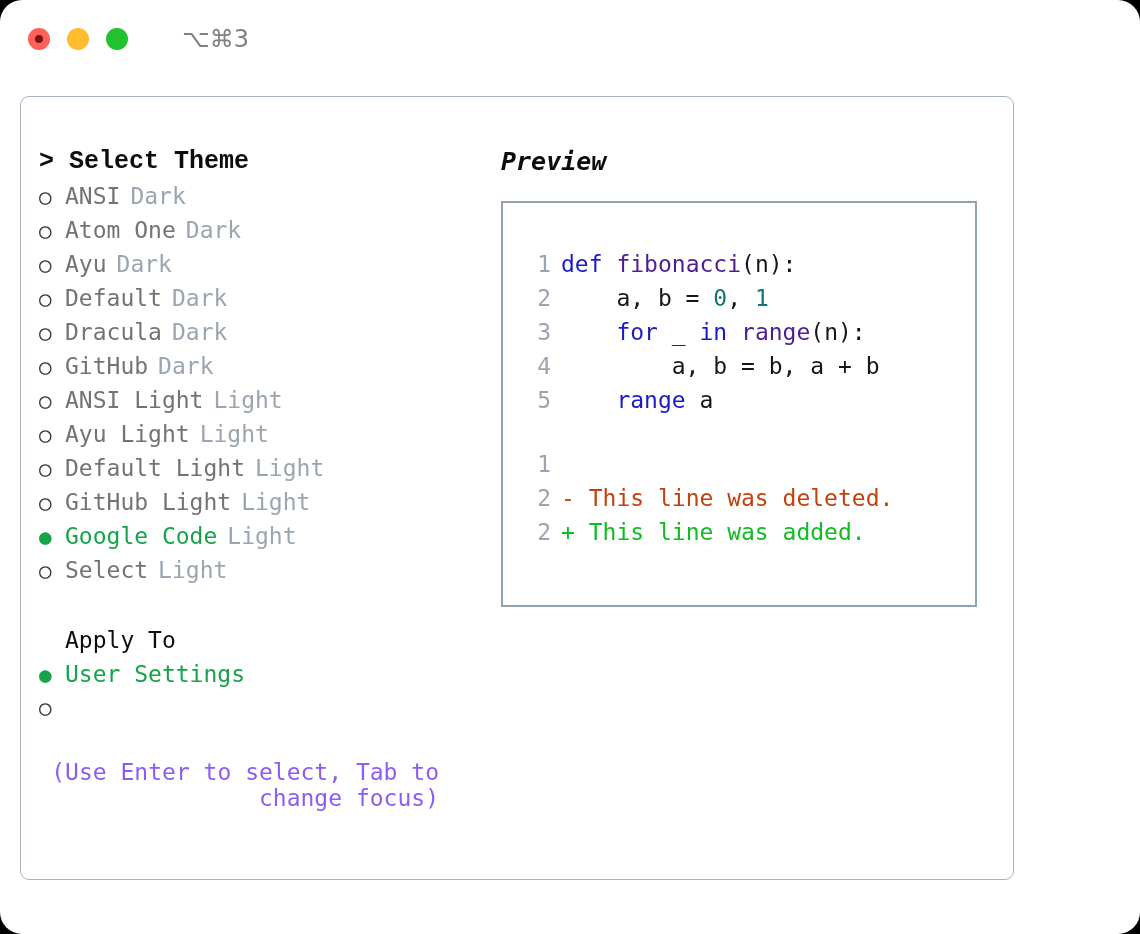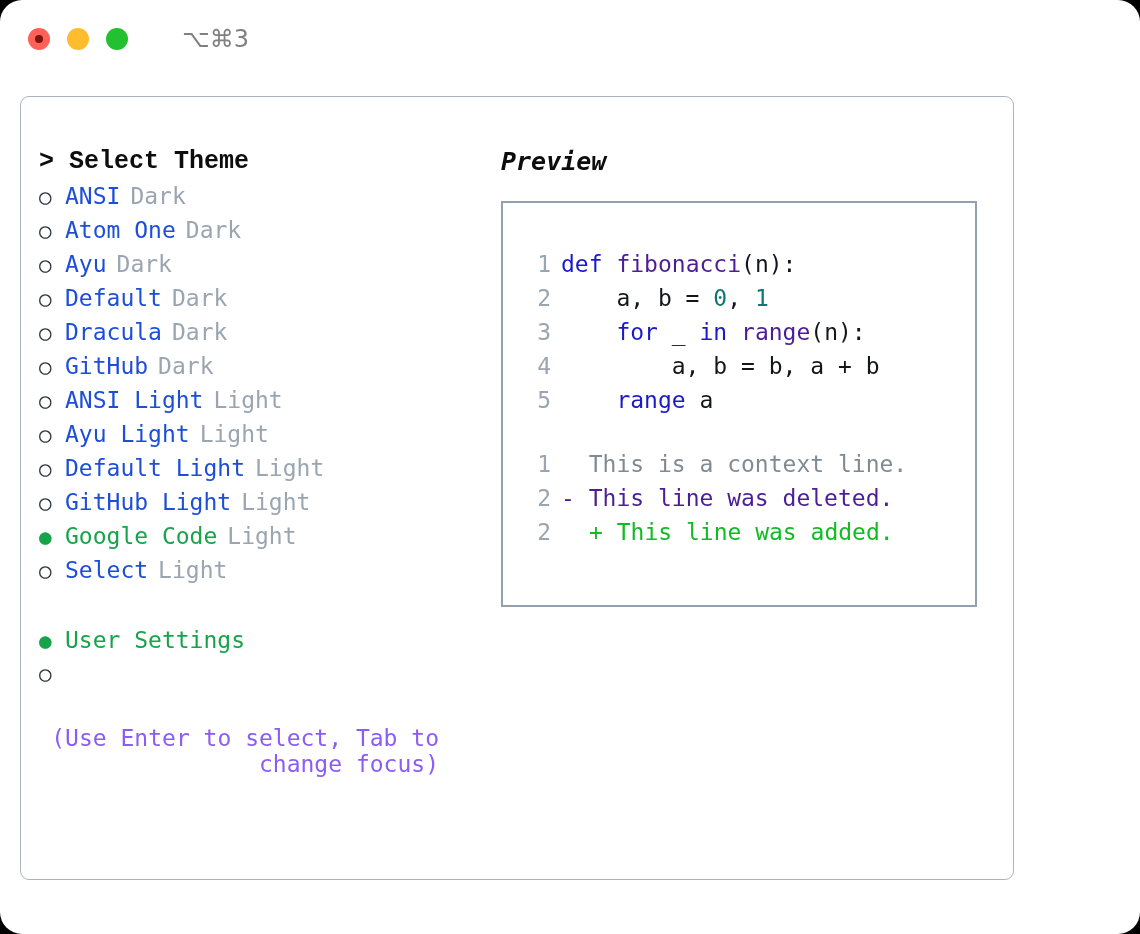--- a/index.html
+++ b/index.html
@@ -110,21 +110,21 @@
     white-space: pre;
   }
   .marker {
     width: 26px;
     flex: 0 0 26px;
     color: #2f3540;
     font-size: 21px;
     line-height: 34px;
   }
   .marker.selected { color: #17a349; }
-  .opt-label { color: #1d4ed8; }
+  .opt-label { color: #737373; }
   .option.is-selected .opt-label { color: #17a349; }
   .opt-variant { color: #9aa5b1; margin-left: 10px; }
 
   .section-gap { height: 36px; }
 
   .section-title {
     font-size: 23px;
     color: #0d0d0d;
     line-height: 34px;
     height: 34px;
@@ -185,22 +185,22 @@
     color: #9aa5b1;
     margin-right: 10px;
   }
   .code-text { white-space: pre; }
 
   .tok-kw   { color: #1a1ac9; }
   .tok-fn   { color: #4c1d95; }
   .tok-num  { color: #0f7676; }
   .tok-pl   { color: #14161c; }
   .tok-ctx  { color: #808a93; }
-  .tok-del  { color: #4c1d95; }
-  .tok-add  { color: #11bb22; margin-left: 28px; }
+  .tok-del  { color: #c2410c; }
+  .tok-add  { color: #11bb22; }
 
   .diff-gap { height: 30px; }
 </style>
 </head>
 <body>
 
 <div class="window">
 
   <div class="titlebar">
     <div class="lights">
@@ -226,41 +226,42 @@
             <div class="option"><span class="marker">○</span><span class="opt-label">ANSI Light</span><span class="opt-variant">Light</span></div>
             <div class="option"><span class="marker">○</span><span class="opt-label">Ayu Light</span><span class="opt-variant">Light</span></div>
             <div class="option"><span class="marker">○</span><span class="opt-label">Default Light</span><span class="opt-variant">Light</span></div>
             <div class="option"><span class="marker">○</span><span class="opt-label">GitHub Light</span><span class="opt-variant">Light</span></div>
             <div class="option is-selected"><span class="marker selected">●</span><span class="opt-label">Google Code</span><span class="opt-variant">Light</span></div>
             <div class="option"><span class="marker">○</span><span class="opt-label">Select</span><span class="opt-variant">Light</span></div>
           </div>
 
         <div class="section-gap"></div>
 
+        <div class="section-title">Apply To</div>
         <div class="option-list" id="apply-list">
             <div class="option is-selected"><span class="marker selected">●</span><span class="opt-label">User Settings</span></div>
             <div class="option"><span class="marker">○</span></div>
           </div>
 
         <div class="hint">(Use Enter to select, Tab to change focus)</div>
       </div>
 
       <div class="right-col">
         <div class="preview-heading">Preview</div>
         <div class="preview-box">
           <div class="code-block" id="code-block">
               <div class="code-line"><span class="ln">1</span><span class="code-text"><span class="tok-kw">def</span><span class="tok-pl"> </span><span class="tok-fn">fibonacci</span><span class="tok-pl">(n):</span></span></div>
               <div class="code-line"><span class="ln">2</span><span class="code-text"><span class="tok-pl">    a, b = </span><span class="tok-num">0</span><span class="tok-pl">, </span><span class="tok-num">1</span></span></div>
               <div class="code-line"><span class="ln">3</span><span class="code-text"><span class="tok-pl">    </span><span class="tok-kw">for</span><span class="tok-pl"> _ </span><span class="tok-kw">in</span><span class="tok-pl"> </span><span class="tok-fn">range</span><span class="tok-pl">(n):</span></span></div>
               <div class="code-line"><span class="ln">4</span><span class="code-text"><span class="tok-pl">        a, b = b, a + b</span></span></div>
               <div class="code-line"><span class="ln">5</span><span class="code-text"><span class="tok-pl">    </span><span class="tok-kw">range</span><span class="tok-pl"> a</span></span></div>
             </div>
           <div class="diff-gap"></div>
           <div class="code-block" id="diff-block">
-              <div class="code-line"><span class="ln">1</span><span class="code-text tok-ctx"><span>  </span><span>This is a context line.</span></span></div>
+              <div class="code-line"><span class="ln">1</span></div>
               <div class="code-line"><span class="ln">2</span><span class="code-text tok-del"><span>- </span><span>This line was deleted.</span></span></div>
               <div class="code-line"><span class="ln">2</span><span class="code-text tok-add"><span>+ </span><span>This line was added.</span></span></div>
             </div>
         </div>
       </div>
 
     </div>
   </div>
 </div>
 

